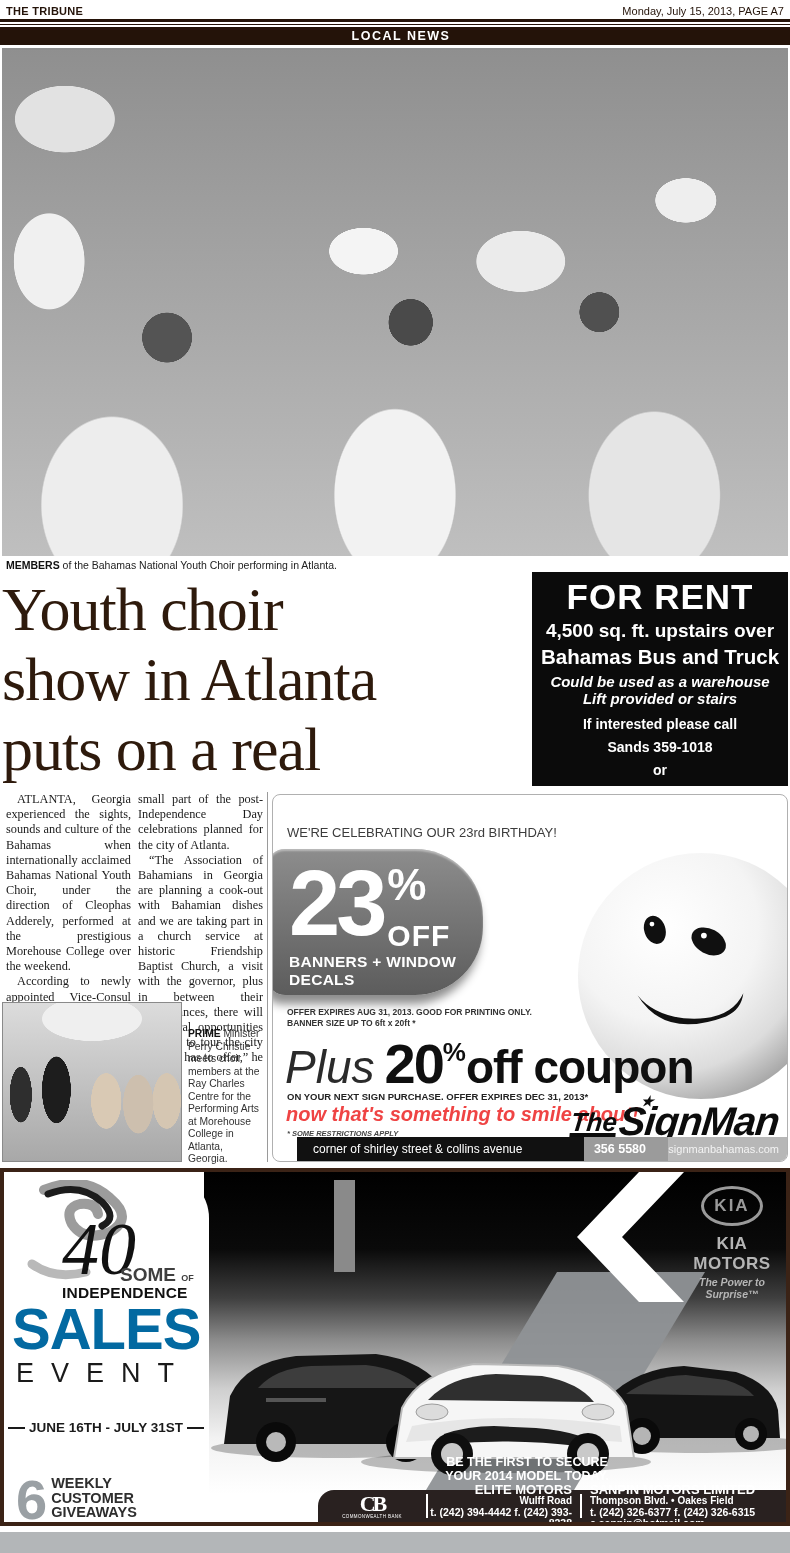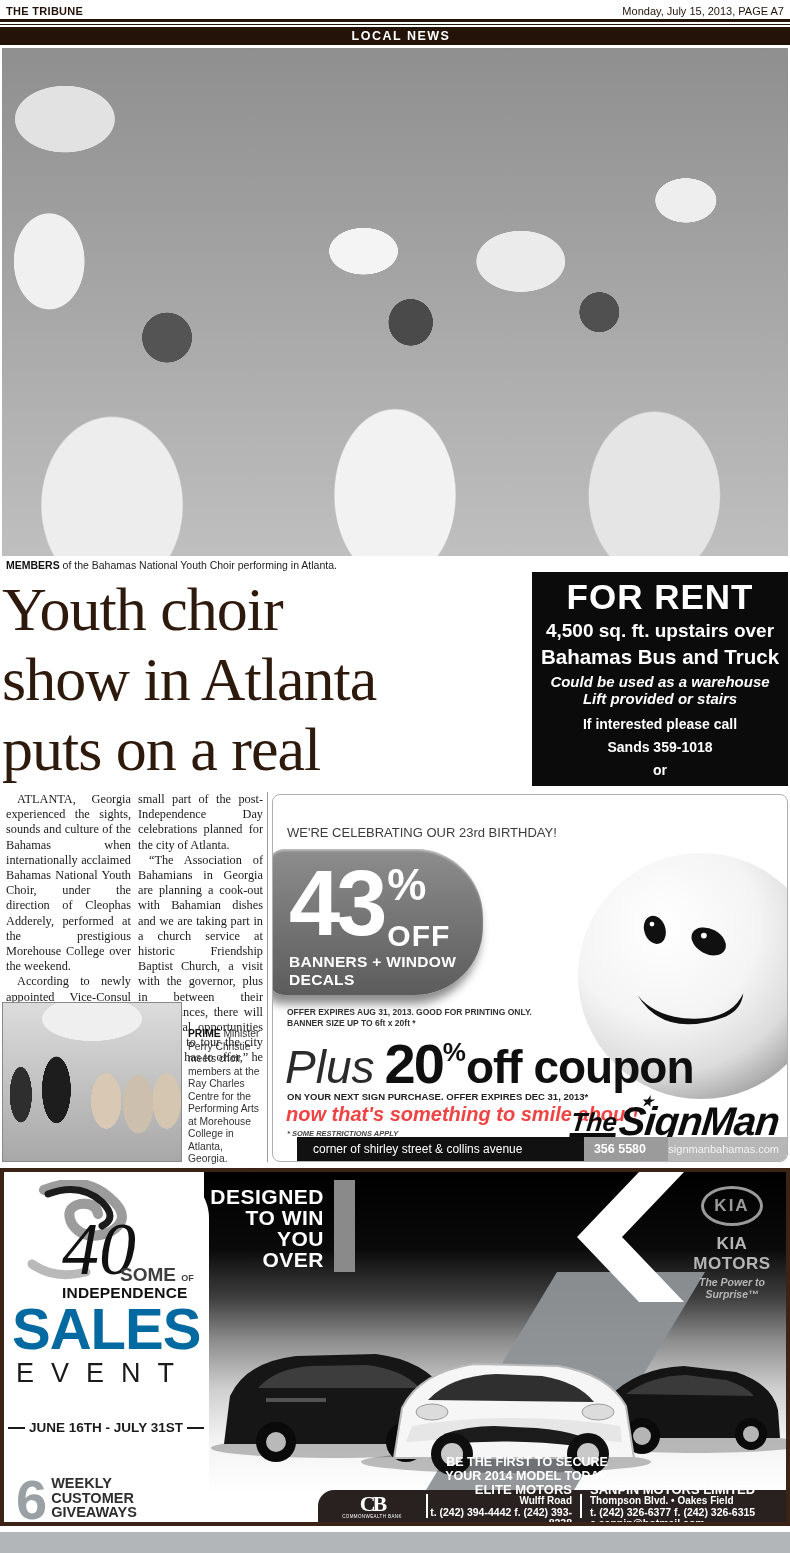--- a/index.html
+++ b/index.html
@@ -235,21 +235,21 @@
       <circle cx="79" cy="76" r="2.5" fill="#fff"></circle>
       <ellipse cx="138" cy="94" rx="19" ry="13" fill="#101010" transform="rotate(28 138 94)"></ellipse>
       <circle cx="133" cy="88" r="3" fill="#fff"></circle>
       <path d="M 64 150 Q 92 196 156 172 Q 172 165 174 148 Q 160 178 112 174 Q 80 170 64 150 Z" fill="#101010"></path>
     </svg>
 
     <div class="sm-head">WE'RE CELEBRATING OUR 23rd BIRTHDAY!</div>
 
     <div class="sm-badge">
       <div class="row">
-        <span class="n23">43</span>
+        <span class="n23">23</span>
         <span class="pctcol">
           <div class="pct">%</div>
           <div class="off">OFF</div>
         </span>
       </div>
       <div class="sub">BANNERS + WINDOW DECALS</div>
     </div>
 
     <div class="sm-terms">
       <div>OFFER EXPIRES AUG 31, 2013. GOOD  FOR PRINTING ONLY.</div>
@@ -333,26 +333,20 @@
         <div class="k40-indep">INDEPENDENCE</div>
         <div class="k-sales">SALES</div>
         <div class="k-event">EVENT</div>
         <div class="k-dates">
           <span class="dash"></span>
           <span class="txt">JUNE 16TH - JULY 31ST</span>
           <span class="dash"></span>
         </div>
       </div>
 
-      <div class="kia-designed">
-        <div>DESIGNED</div>
-        <div>TO WIN</div>
-        <div>YOU</div>
-        <div>OVER</div>
-      </div>
       <div class="kia-gbar"></div>
 
       <svg class="kia-chevron" viewBox="0 0 140 130">
         <polygon points="95,0 140,0 78,65 140,130 95,130 33,65" fill="#ffffff" transform="translate(-20,0)"></polygon>
       </svg>
 
       <div class="kia-logo-wrap">
         <div class="kia-oval">KIA</div>
         <div class="kia-motors">KIA MOTORS</div>
         <div class="kia-power">The Power to Surprise™</div>

